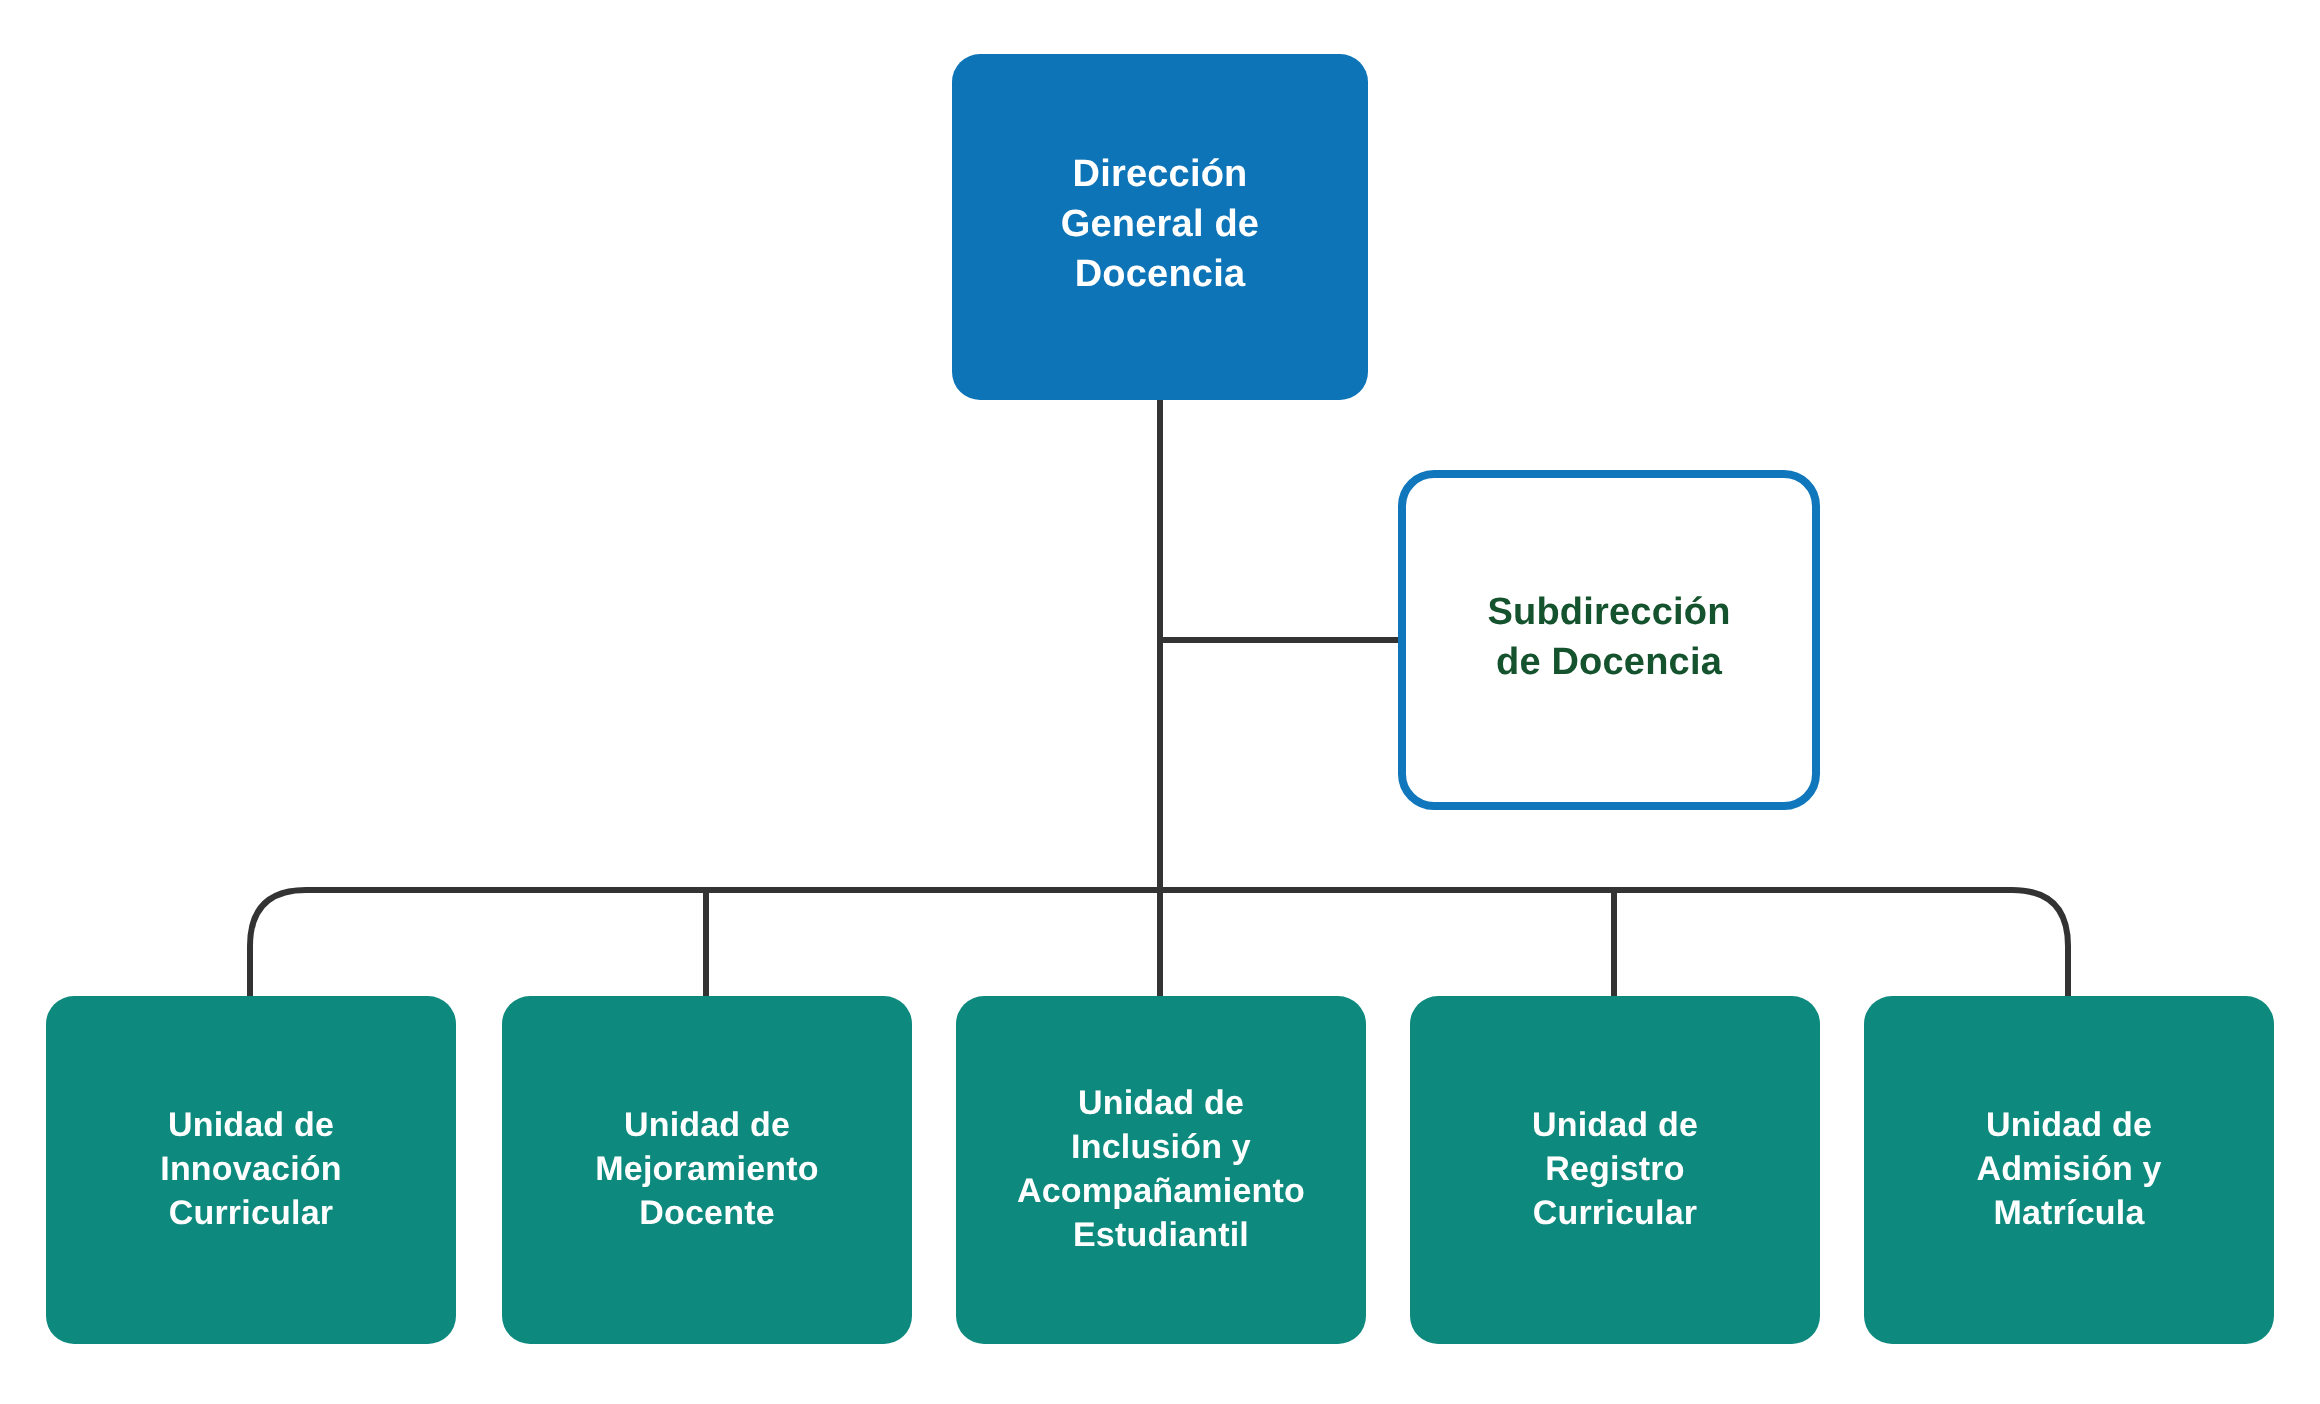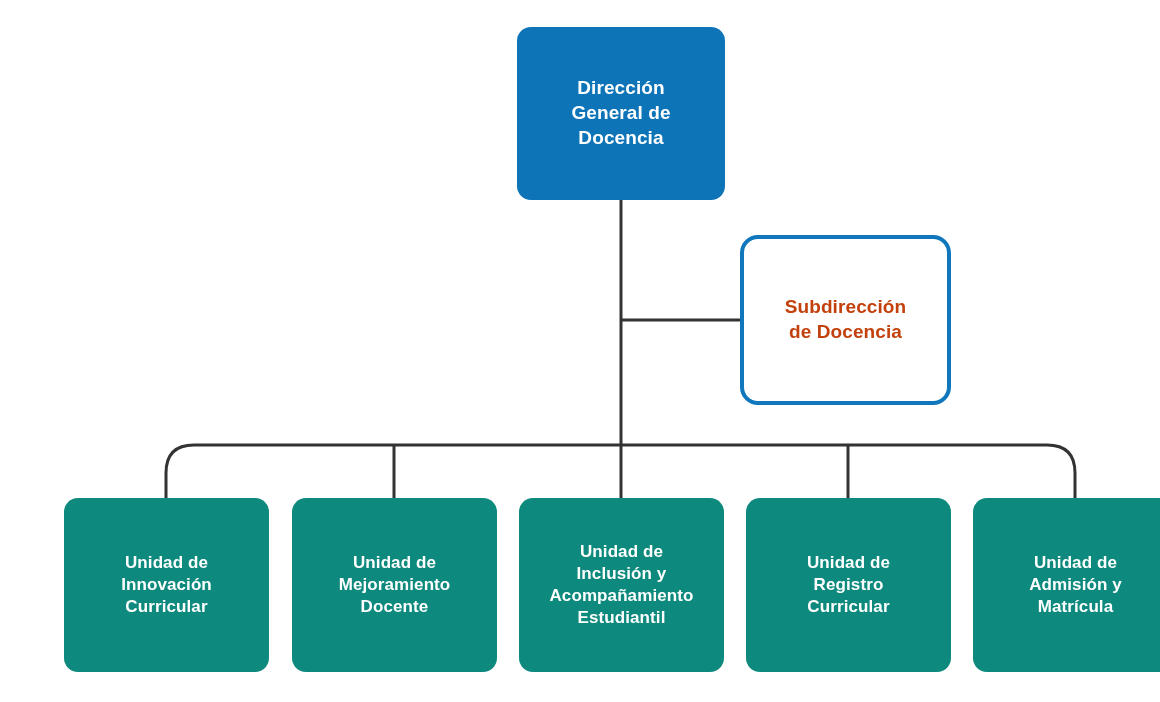--- a/index.html
+++ b/index.html
@@ -1,23 +1,23 @@
 <!DOCTYPE html>
 <html><head>
 <meta charset="utf-8">
 <style>
   html,body{margin:0;padding:0;background:#ffffff;}
   body{width:1160px;height:702px;overflow:hidden;font-family:"Liberation Sans","DejaVu Sans",sans-serif;}
-  #chart{position:relative;width:948px;height:702px;background:#ffffff;margin-left:41px;}
+  #chart{position:relative;width:948px;height:702px;background:#ffffff;}
   #wires{position:absolute;left:0;top:0;width:1160px;height:702px;}
   .node{position:absolute;box-sizing:border-box;display:flex;align-items:center;justify-content:center;text-align:center;border-radius:14px;}
   .node .label{display:block;line-height:1.30;font-weight:bold;letter-spacing:.1px;white-space:pre-line;}
   .node-root{background:#0d74b8;color:#ffffff;}
   .node-root .label{font-size:19px;}
-  .node-sub{background:#ffffff;border:4px solid #1077bd;color:#c2410c;border-radius:18px;}
+  .node-sub{background:#ffffff;border:4px solid #1077bd;color:#14532d;border-radius:18px;}
   .node-sub .label{font-size:19px;}
   .node-unit{background:#0d8a7d;color:#ffffff;}
   .node-unit .label{font-size:17px;}
 </style>
 </head>
 <body>
 
 <div id="chart">
 
   <svg id="wires" viewBox="0 0 1160 702" xmlns="http://www.w3.org/2000/svg" aria-hidden="true">

